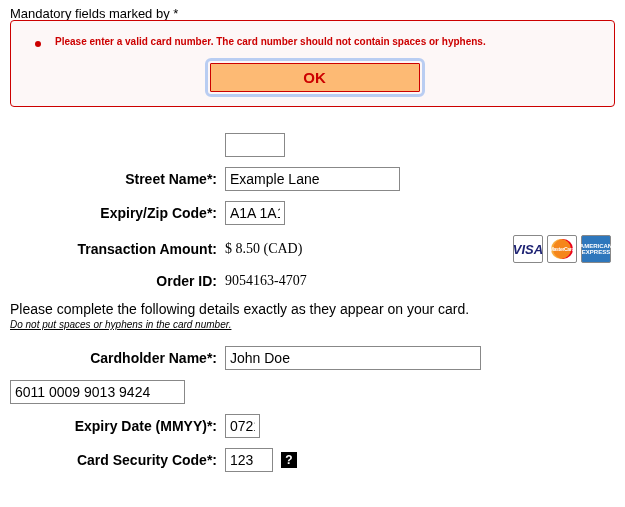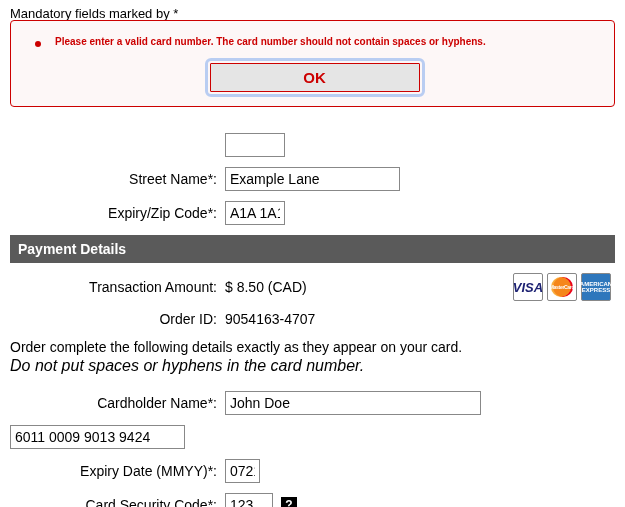--- a/index.html
+++ b/index.html
@@ -26,41 +26,41 @@
 
   .form-row {
     display: flex;
     align-items: center;
     margin: 10px 0;
   }
   .form-label {
     width: 215px;
     text-align: right;
     padding-right: 8px;
-    font-weight: normal;
+    font-weight: bold;
     font-size: 14px;
   }
   .form-label.error { color: #c00; }
-  .form-value { font-size: 14px; }
+  .form-value { font-size: 14px; font-family: Liberation Serif, serif; }
 
   input.text {
     font-size: 14px;
     padding: 3px 4px;
     border: 1px solid #888;
     background: #fff;
     font-family: Arial, Helvetica, sans-serif;
   }
   input.w-sm { width: 60px; }
   input.w-md { width: 175px; }
   input.w-lg { width: 256px; }
   input.w-xs { width: 35px; }
   input.w-tiny { width: 48px; }
 
   .instructions { font-size: 14px; margin: 12px 0 2px; }
-  .instructions-em { font-style: italic; font-size: 16px; margin-bottom: 16px; }
+  .instructions-em { font-style: italic; font-size: 10px; margin-bottom: 16px; text-decoration: underline; }
 
   .payment-top-row {
     display: flex;
     align-items: center;
     margin: 10px 0;
   }
   .card-logos {
     margin-left: auto;
     display: flex;
     gap: 4px;
@@ -136,21 +136,21 @@
     color: #cc0000;
     font-weight: bold;
     font-size: 10px;
     line-height: 1.35;
   }
   .dialog-actions {
     text-align: center;
     margin-top: 14px;
   }
   .dialog-ok {
-    background: #e5e5e5;
+    background: #fdba74;
     border: 1px solid #cc0000;
     color: #cc0000;
     font-weight: bold;
     font-size: 15px;
     padding: 5px 0;
     width: 210px;
     cursor: pointer;
     outline: 3px solid #b9cdf2;
     outline-offset: 2px;
     border-radius: 1px;
@@ -184,40 +184,39 @@
   <div class="form-row">
     <div class="form-label">Street Name*:</div>
     <input class="text w-md" value="Example Lane" style="">
   </div>
 
   <div class="form-row">
     <div class="form-label">Expiry/Zip Code*:</div>
     <input class="text w-sm" value="A1A 1A1" style="">
   </div>
 
-  <div class="section-header">Payment Details</div>
 
   <div class="payment-top-row">
     <div class="form-label">Transaction Amount:</div>
     <div class="form-value">$ 8.50 (CAD)</div>
     <div class="card-logos">
       <div class="card-logo visa">VISA</div>
       <div class="card-logo mc">
           <span class="mc-text">MasterCard</span>
         </div>
       <div class="card-logo amex">AMERICAN EXPRESS</div>
     </div>
   </div>
 
   <div class="form-row">
     <div class="form-label">Order ID:</div>
     <div class="form-value">9054163-4707</div>
   </div>
 
-  <div class="instructions">Order complete the following details exactly as they appear on your card.</div>
+  <div class="instructions">Please complete the following details exactly as they appear on your card.</div>
   <div class="instructions-em">Do not put spaces or hyphens in the card number.</div>
 
   <div class="form-row">
     <div class="form-label">Cardholder Name*:</div>
     <input class="text w-lg" value="John Doe" style="">
   </div>
 
   <div class="form-row">
     <input class="text w-md" value="6011 0009 9013 9424" style="">
   </div>

